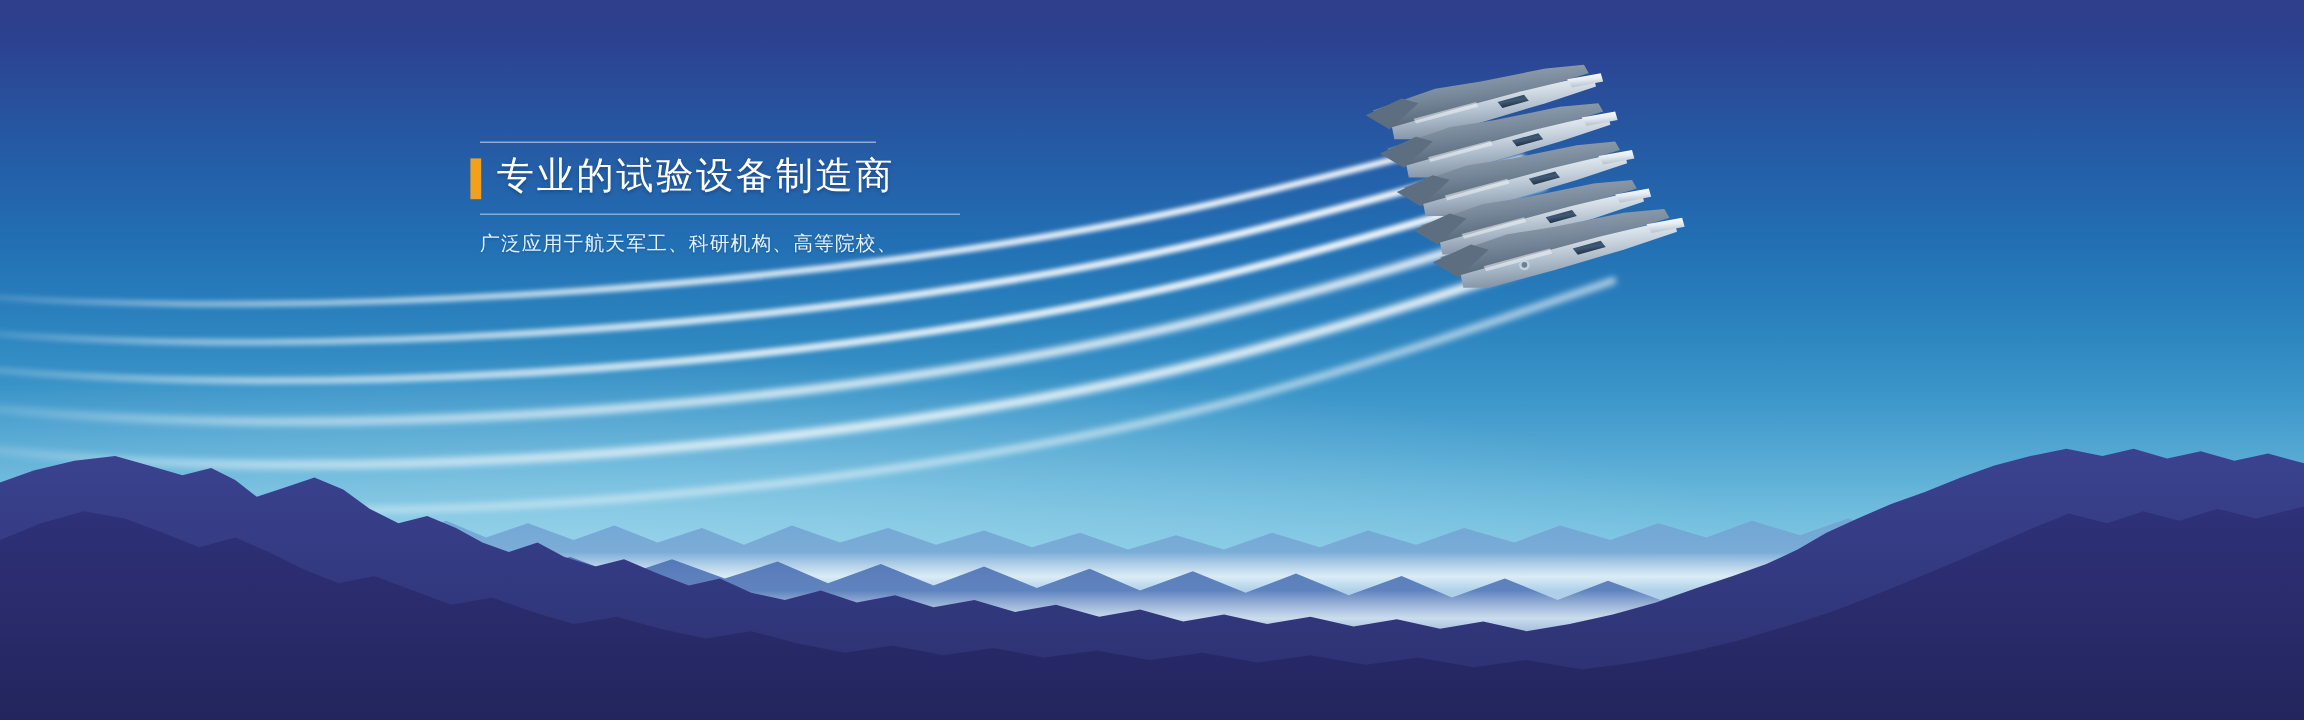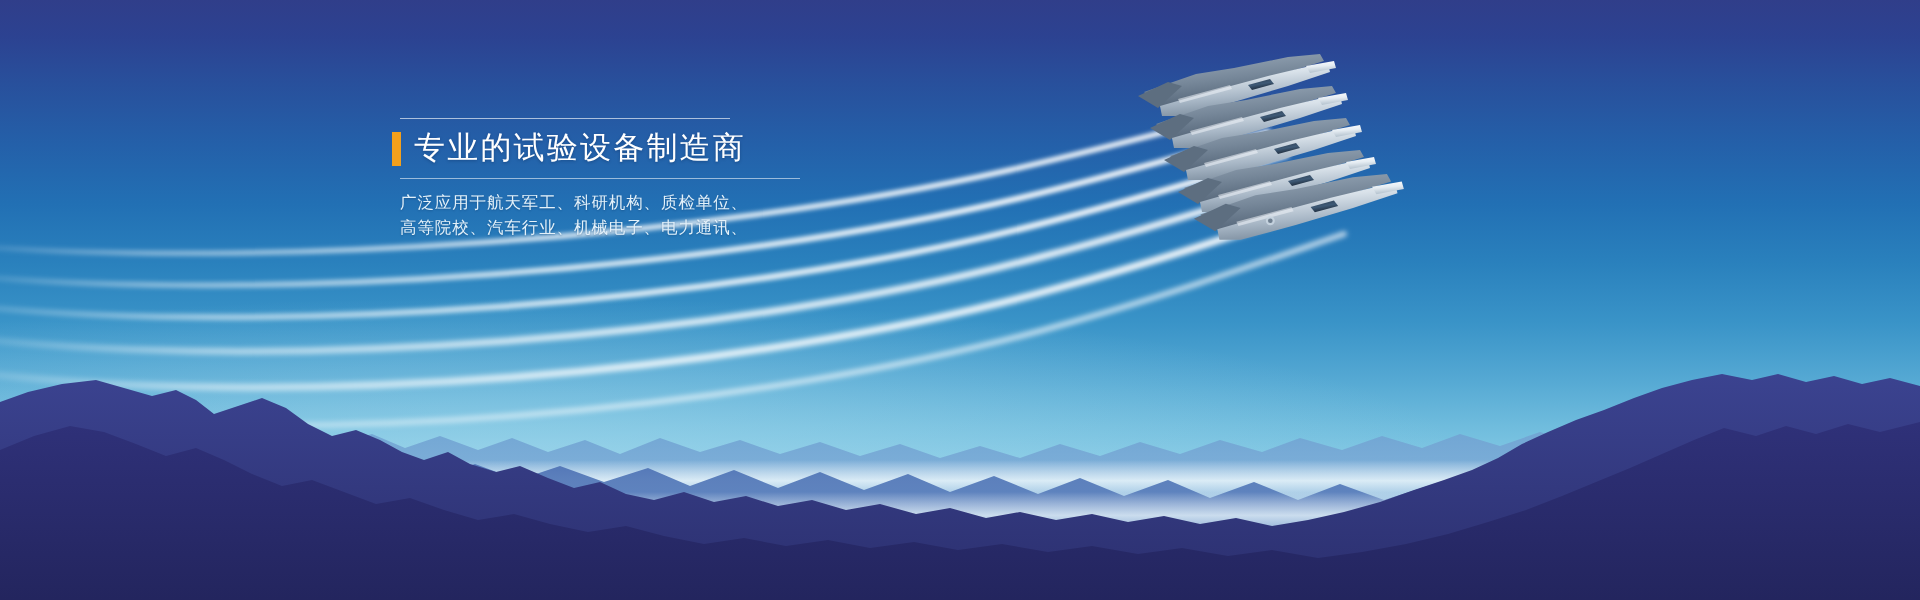--- a/index.html
+++ b/index.html
@@ -294,17 +294,16 @@
              L1920,260 L0,260 Z" fill="url(#frontG)"></path>
   </svg>
 
   <div class="copy">
     <div class="rule-top"></div>
     <div class="headline-row">
       <div class="accent-bar"></div>
       <div class="headline">专业的试验设备制造商</div>
     </div>
     <div class="rule-bottom"></div>
-    <div class="sub">广泛应用于航天军工、科研机构、质检单位、</div>
-    <div class="sub">高等院校、汽车行业、机械电子、电力通讯、</div>
+    <div class="sub">广泛应用于航天军工、科研机构、高等院校、</div>
   </div>
 
 </div>
 
 </body></html>

